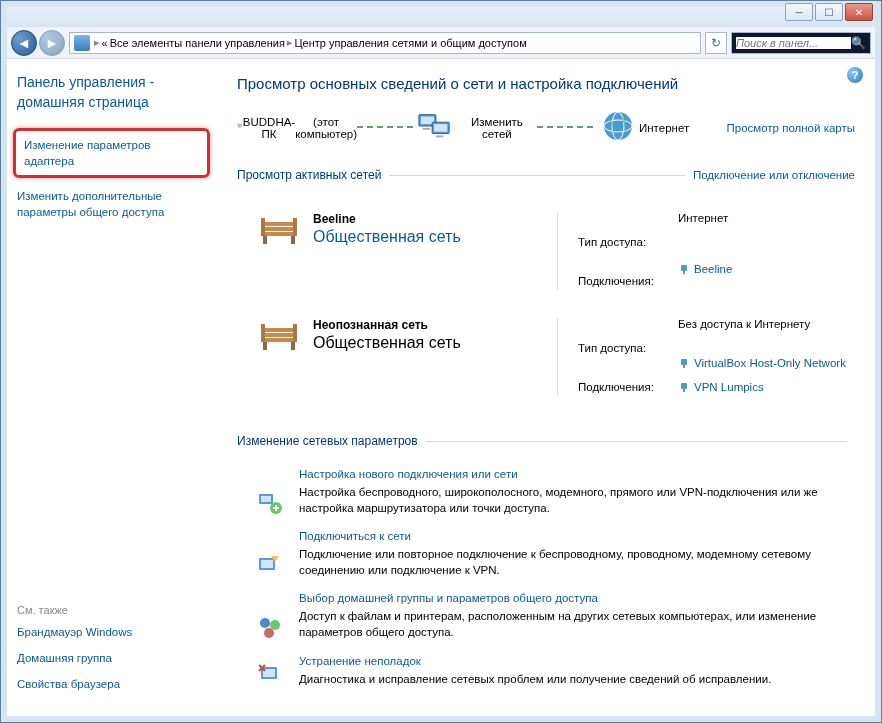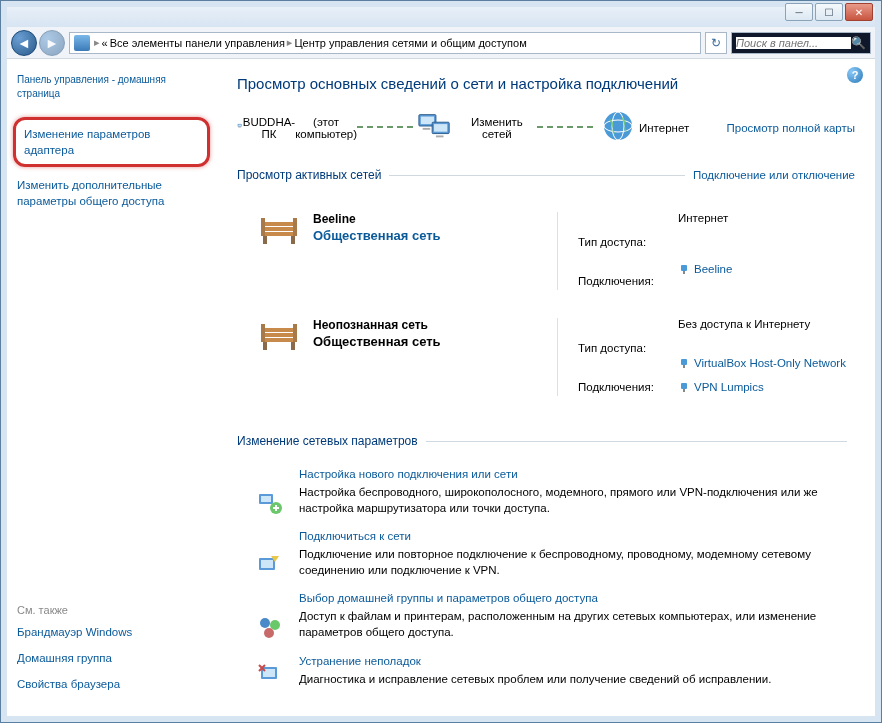--- a/index.html
+++ b/index.html
@@ -17,43 +17,43 @@
 .breadcrumb { flex:1; height:22px; border:1px solid #a8b8c8; background:#fff; display:flex; align-items:center; padding:0 4px; font-size:11px; gap:2px; }
 .breadcrumb .sep { color:#888; }
 .bc-item { color:#000; cursor:pointer; }
 .bc-icon { width:16px; height:16px; background:linear-gradient(#7ab8e8,#3a7ab8); border-radius:2px; margin-right:2px; }
 .refresh { width:22px; height:22px; border:1px solid #a8b8c8; background:#fff; display:flex; align-items:center; justify-content:center; font-size:12px; color:#3a6a9a; cursor:pointer; }
 .search { width:140px; height:22px; border:1px solid #a8b8c8; background:#0f172a; display:flex; align-items:center; padding:0 4px; }
 .search input { border:none; width:100%; font-size:11px; font-style:italic; color:#888; outline:none; }
 .search .sicon { color:#3a6a9a; font-size:12px; }
 .content { flex:1; display:flex; overflow:hidden; }
 .sidebar { width:210px; background:#fff; padding:14px 10px; border-right:1px solid transparent; display:flex; flex-direction:column; }
-.sidebar-home { color:#0a5a9a; font-size:10px; margin-bottom:16px; cursor:pointer; line-height:1.4; }
+.sidebar-home { color:#0a5a9a; font-size:14px; margin-bottom:16px; cursor:pointer; line-height:1.4; }
 .side-link { color:#0a5a9a; font-size:11.5px; margin-bottom:10px; cursor:pointer; line-height:1.4; }
-.side-link.highlighted { border:3px solid #d03030; border-radius:12px; padding:6px 8px; margin-left:-4px; margin-right:-4px; box-shadow:0 0 4px rgba(208,48,48,.5); }
+.side-link.highlighted { border:3px solid #d03030; border-radius:6px; padding:6px 8px; margin-left:-4px; margin-right:-4px; box-shadow:0 0 4px rgba(208,48,48,.5); }
 .sidebar-spacer { flex:1; }
 .see-also-title { color:#888; font-size:11px; margin-bottom:8px; }
 .main { flex:1; background:#fff; padding:16px 20px 16px 20px; position:relative; overflow:auto; }
 .help-icon { position:absolute; right:12px; top:8px; width:16px; height:16px; border-radius:50%; background:radial-gradient(circle at 30% 30%,#8ac8f8,#2a7ab8); color:#fff; display:flex; align-items:center; justify-content:center; font-size:11px; font-weight:bold; cursor:pointer; }
 .page-title { color:#003a7a; font-size:15px; margin-bottom:16px; }
 .network-map { display:flex; align-items:center; justify-content:space-between; margin-bottom:8px; }
 .net-nodes { display:flex; align-items:flex-start; gap:0; }
 .net-node { display:flex; flex-direction:row; align-items:center; width:120px; font-size:11.5px; text-align:center; }
 .net-icon { width:42px; height:36px; margin-bottom:4px; }
 .net-conn { width:60px; height:2px; background:repeating-linear-gradient(90deg,#6a9a6a 0 6px,transparent 6px 10px); margin-top:18px; }
 .map-link { color:#0a5a9a; font-size:11.5px; cursor:pointer; }
 .section-header { display:flex; align-items:center; margin:20px 0; }
 .section-header .label { color:#003a7a; font-size:12px; white-space:nowrap; }
 .section-header .line { flex:1; height:1px; background:#d0d8e0; margin:0 8px; }
 .section-header .rlink { color:#0a5a9a; font-size:11.5px; cursor:pointer; }
 .network-row { display:flex; padding:10px 0 18px 20px; border-bottom:0; }
 .net-left { display:flex; gap:12px; width:300px; }
 .bench-icon { width:44px; height:36px; }
 .net-info .nname { font-weight:bold; font-size:12px; margin-bottom:2px; }
-.net-info .ntype { color:#0a5a9a; font-size:13px; cursor:pointer;font-weight:bold; }
+.net-info .ntype { color:#0a5a9a; font-size:16px; cursor:pointer; }
 .net-info .ntype.plain { color:#000; cursor:default; }
 .net-right { border-left:1px solid #d8e0e8; padding-left:20px; font-size:11.5px; }
 .net-right .kv { display:flex; margin-bottom:3px; }
 .net-right .k { width:100px;margin-top:24px; }
 .net-right .v { color:#000; }
 .net-right .v.link { color:#0a5a9a; cursor:pointer; display:flex; align-items:center; gap:4px; }
 .conn-icon { width:12px; height:12px; }
 .tasks { margin-top:8px; }
 .task { display:flex; gap:16px; margin-bottom:14px; padding-left:20px;align-items:flex-end; }
 .task-icon { width:26px; height:26px; flex-shrink:0; }

